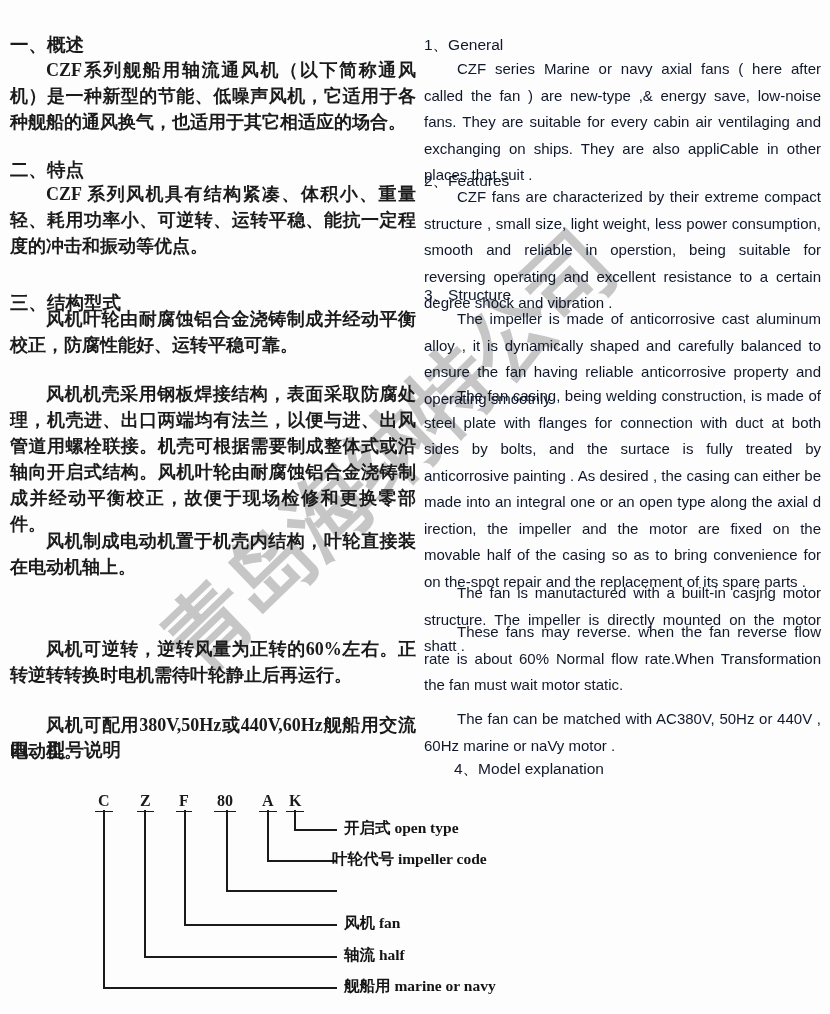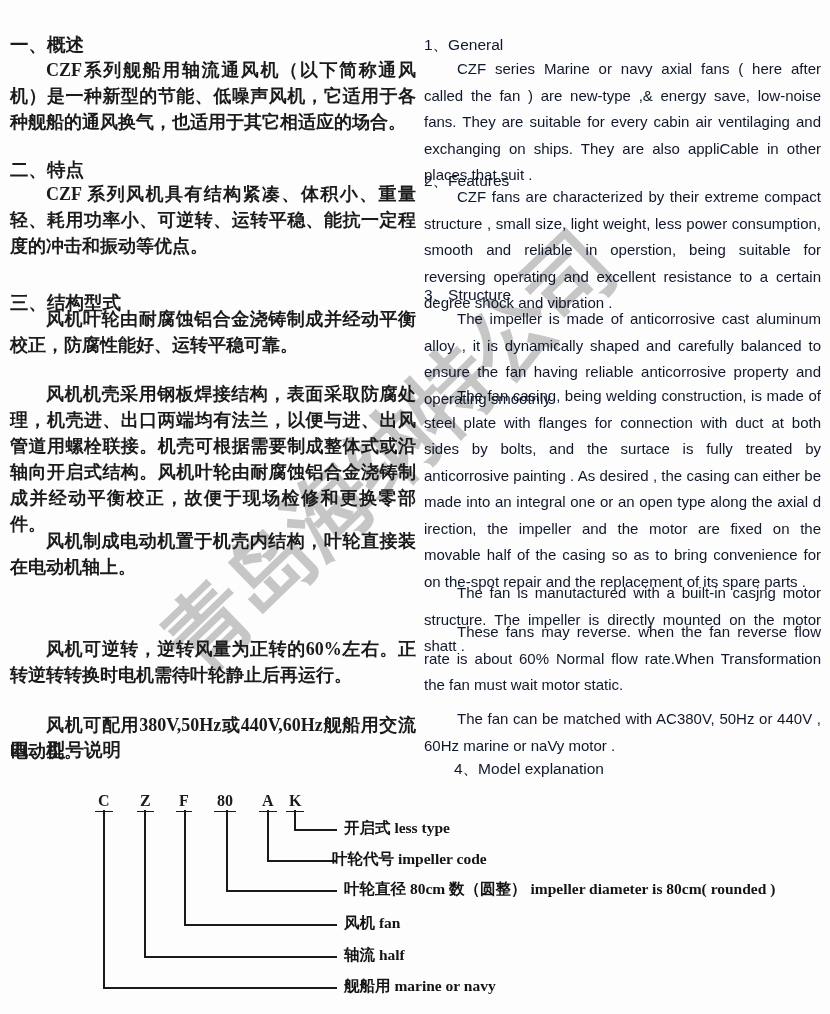--- a/index.html
+++ b/index.html
@@ -100,18 +100,17 @@
     <div class="hline" style="left:103px;top:987px;width:234px"></div>
     <div class="hline" style="left:144px;top:956px;width:193px"></div>
     <div class="hline" style="left:184px;top:924px;width:153px"></div>
     <div class="hline" style="left:226px;top:890px;width:111px"></div>
     <div class="hline" style="left:267px;top:860px;width:70px"></div>
     <div class="hline" style="left:294px;top:829px;width:43px"></div>
 
     <div class="dlabel" style="left:344px;top:976px">舰船用  marine or navy</div>
     <div class="dlabel" style="left:344px;top:945px">轴流 half</div>
     <div class="dlabel" style="left:344px;top:913px">风机 fan</div>
-    <div class="dlabel" style="left:344px;top:879px">叶轮直径 80cm 数（圆整）  impeller diameter is 80cm( rounded )</div>
     <div class="dlabel" style="left:332px;top:849px">叶轮代号 impeller code</div>
-    <div class="dlabel" style="left:344px;top:818px">开启式 less type</div>
+    <div class="dlabel" style="left:344px;top:818px">开启式 open type</div>
 
   </div>
 </div>
 
 </body></html>

